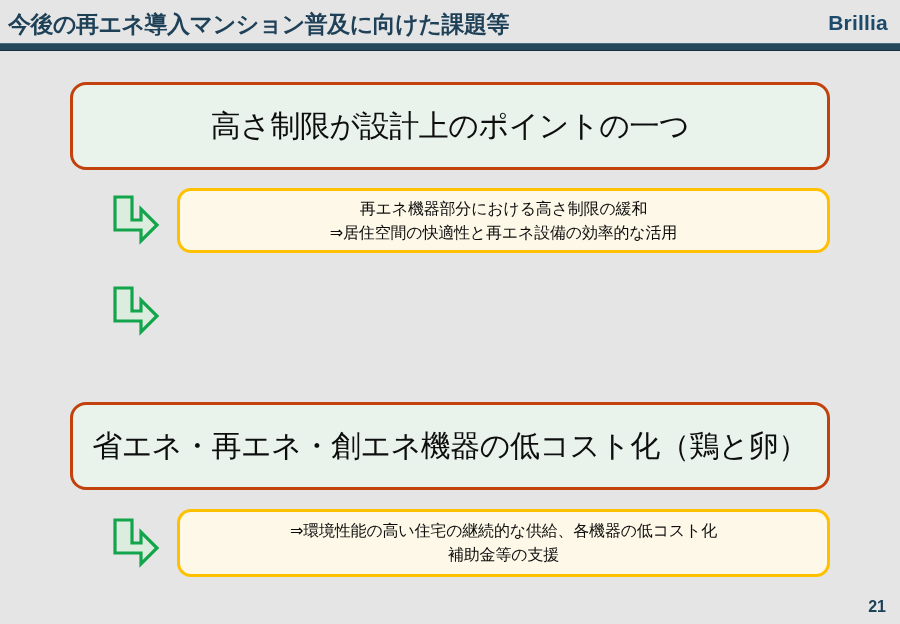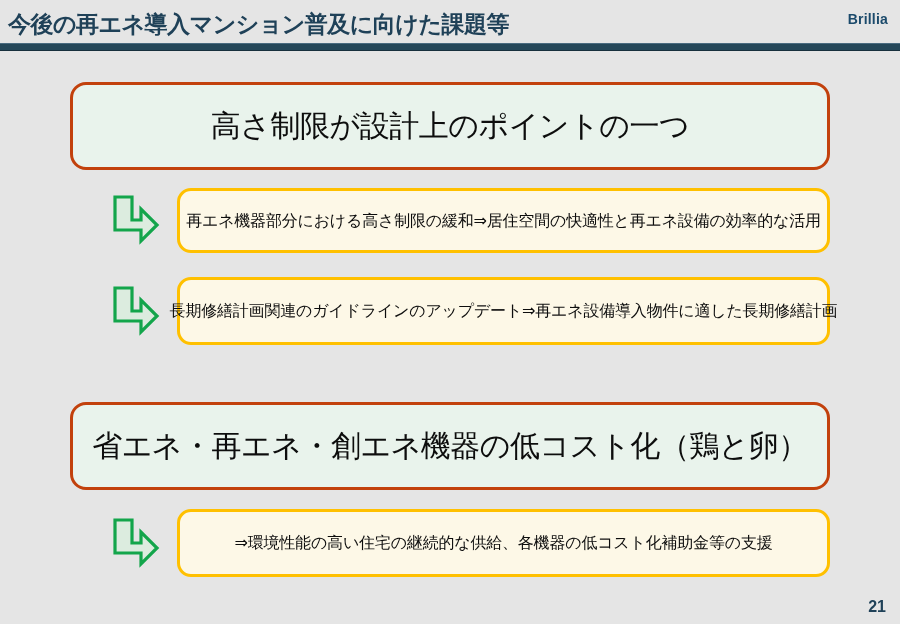--- a/index.html
+++ b/index.html
@@ -39,21 +39,21 @@
     font-weight: bold;
     letter-spacing: -0.5px;
     color: #1f4158;
     white-space: nowrap;
   }
 
   .brand-logo {
     position: absolute;
     right: 12px;
     top: 11px;
-    font-size: 14px;
+    font-size: 21px;
     font-weight: bold;
     letter-spacing: 0.2px;
     color: #1b4a6b;
     white-space: nowrap;
   }
 
   .header-rule {
     position: absolute;
     left: 0;
     top: 43px;
@@ -91,21 +91,21 @@
 
   
   .yellow-box {
     position: absolute;
     left: 177px;
     width: 653px;
     background: #fdf8e7;
     border: 3px solid #ffc000;
     border-radius: 14px;
     display: flex;
-    flex-direction: row;
+    flex-direction: column;
     align-items: center;
     justify-content: center;
   }
 
   .yellow-line {
     font-size: 16px;
     color: #0d0d0d;
     letter-spacing: -0.2px;
     white-space: nowrap;
     line-height: 1.5;
@@ -162,24 +162,20 @@
   <div class="yellow-box" id="yellow-box-1">
     <span class="yellow-line">再エネ機器部分における高さ制限の緩和</span>
     <span class="yellow-line">⇒居住空間の快適性と再エネ設備の効率的な活用</span>
   </div>
 
   <div class="bent-arrow" id="arrow-2">
     <svg viewBox="0 0 48 52" xmlns="http://www.w3.org/2000/svg" aria-hidden="true">
       <path d="M3 3 H20 V26 H29 V15 L45 31 L29 47 V36 H3 Z" fill="#dcecdf" stroke="#13a54b" stroke-width="3.2" stroke-linejoin="miter"></path>
     </svg>
   </div>
-  <div class="yellow-box" id="yellow-box-2">
-    <span class="yellow-line">長期修繕計画関連のガイドラインのアップデート</span>
-    <span class="yellow-line">⇒再エネ設備導入物件に適した長期修繕計画</span>
-  </div>
 
   <div class="green-box" id="green-box-2">
     <span class="green-box-text">省エネ・再エネ・創エネ機器の低コスト化（鶏と卵）</span>
   </div>
 
   <div class="bent-arrow" id="arrow-3">
     <svg viewBox="0 0 48 52" xmlns="http://www.w3.org/2000/svg" aria-hidden="true">
       <path d="M3 3 H20 V26 H29 V15 L45 31 L29 47 V36 H3 Z" fill="#dcecdf" stroke="#13a54b" stroke-width="3.2" stroke-linejoin="miter"></path>
     </svg>
   </div>

